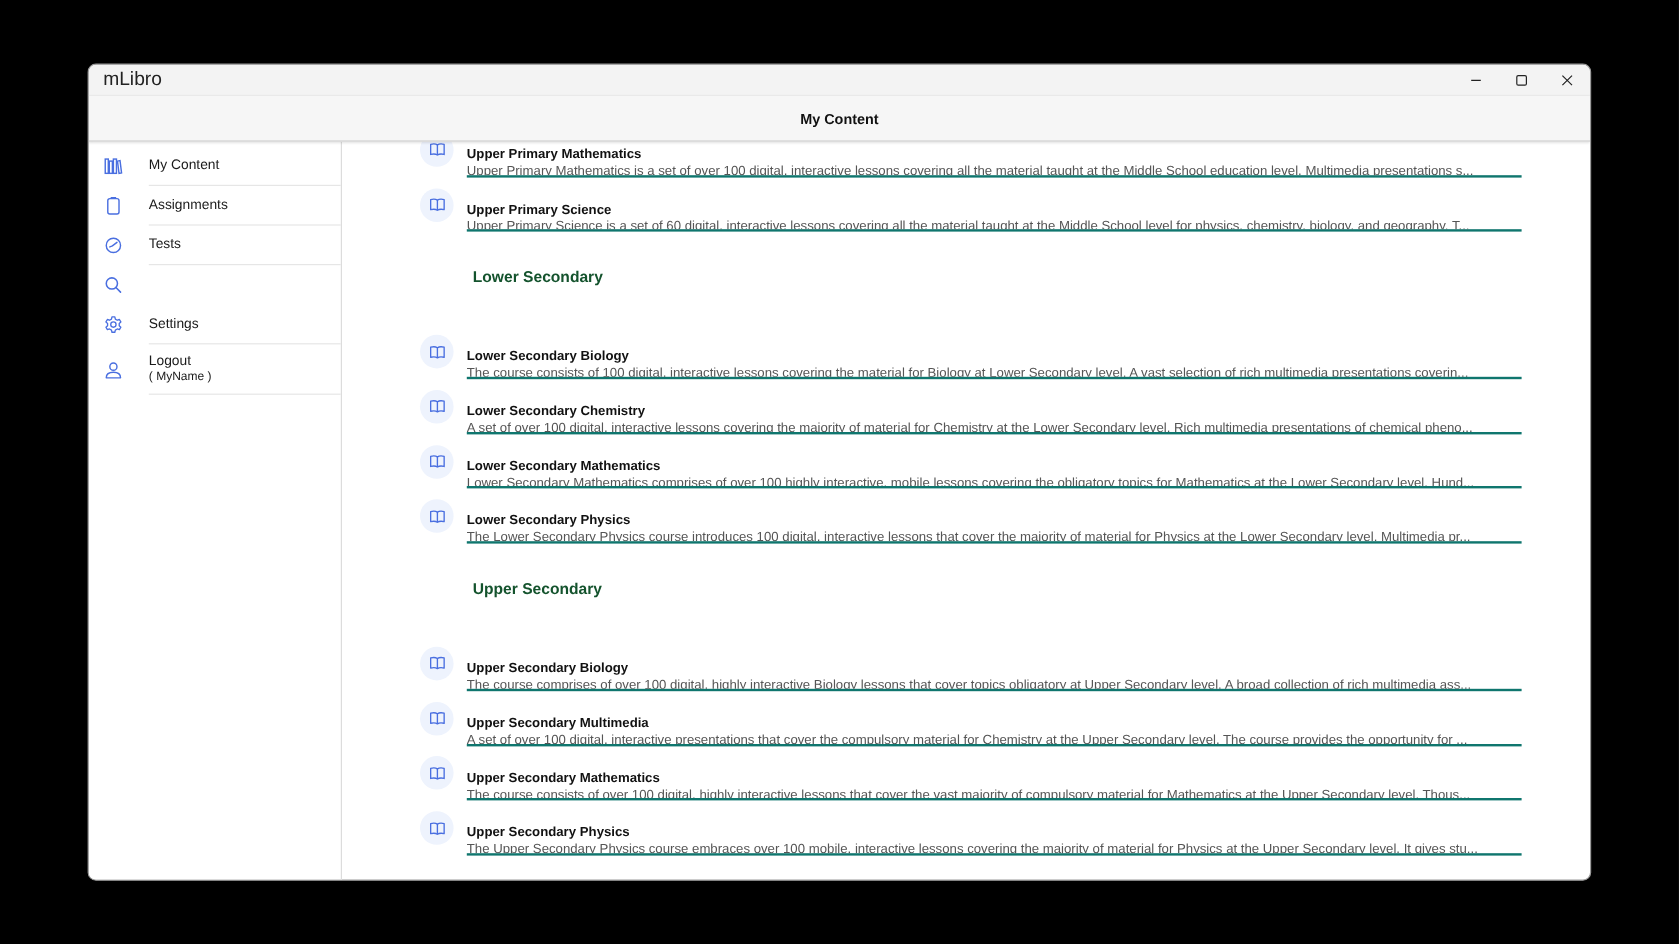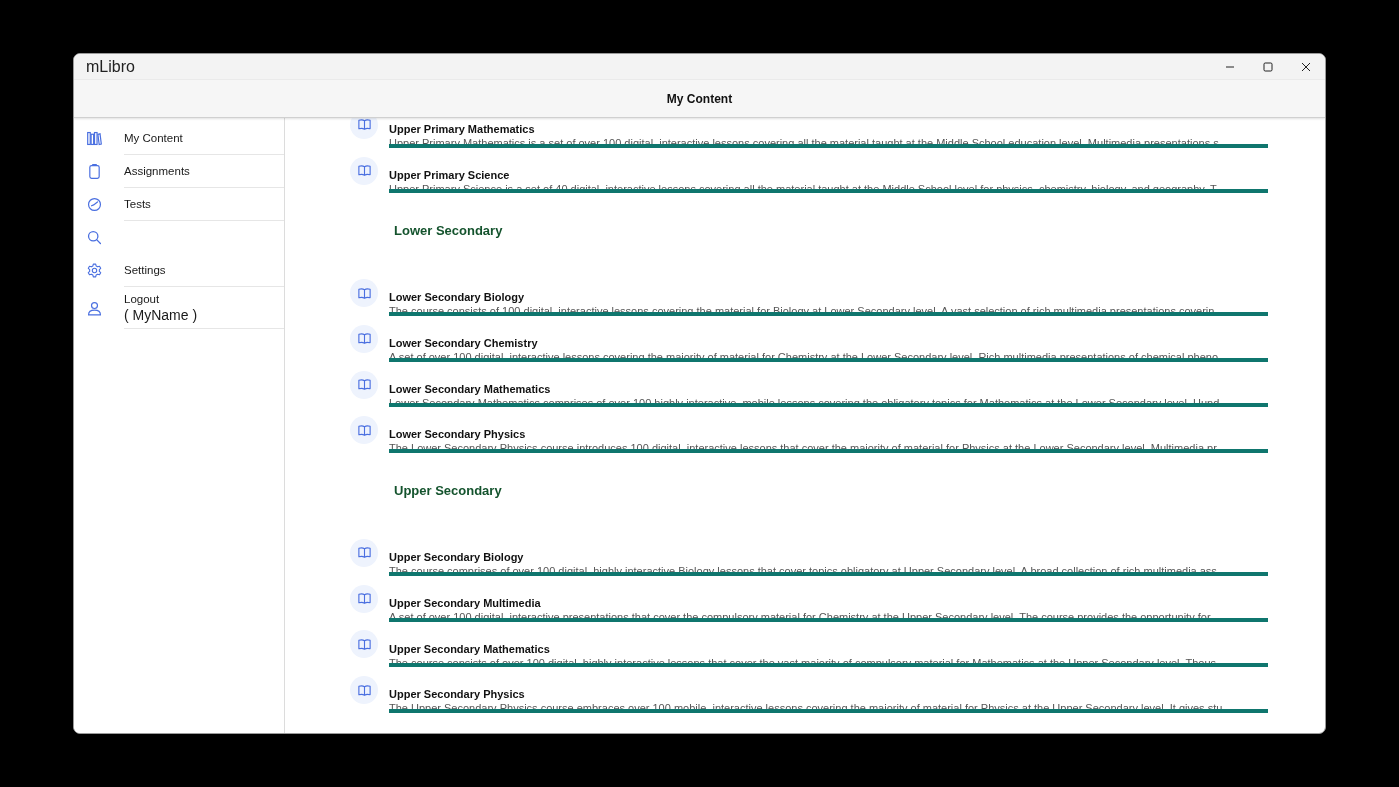--- a/index.html
+++ b/index.html
@@ -28,32 +28,32 @@
   .page-title { font-size: 12px; font-weight: bold; color: #111; }
 
   .body { position: absolute; top: 64px; left: 0; right: 0; bottom: 0; display: flex; }
   .sidebar { width: 211px; border-right: 1px solid #dcdcdc; background: #fff; padding-top: 4px; }
   .nav-item { display: flex; align-items: center; height: 33px; position: relative; cursor: pointer; }
   .nav-item.tall { height: 42px; }
   .nav-icon { width: 20px; height: 20px; margin-left: 10px; display: flex; align-items: center; justify-content: center; }
   .nav-icon svg { width: 17px; height: 17px; }
   .nav-text { margin-left: 20px; flex: 1; height: 100%; display: flex; flex-direction: column; justify-content: center; border-bottom: 1px solid #e6e6e6; }
   .nav-label { font-size: 11.5px; color: #1a1a1a; }
-  .nav-sub { font-size: 14px; color: #1a1a1a; margin-top: 2px; }
+  .nav-sub { font-size: 10px; color: #1a1a1a; margin-top: 2px; }
 
   .content { flex: 1; position: relative; overflow: hidden; }
   .scroll { position: absolute; left: 65px; right: 57px; top: -16px; }
 
   .course { display: flex; align-items: center; height: 45.7px; }
   .course-icon {
     width: 28px; height: 28px; border-radius: 50%; background: #eef3fd;
     display: flex; align-items: center; justify-content: center; flex-shrink: 0;
   }
   .course-icon svg { width: 15px; height: 15px; }
-  .course-text { margin-left: 11px; flex: 1; height: 100%; display: flex; flex-direction: column; justify-content: center; border-bottom: 4px solid #0f766e; min-width: 0; }
+  .course-text { margin-left: 11px; flex: 1; height: 100%; display: flex; flex-direction: column; justify-content: center; border-bottom: 2px solid #0f766e; min-width: 0; }
   .course-title { font-size: 11px; font-weight: bold; color: #111; line-height: 14px; margin-top: 20px; }
   .course-desc { font-size: 11px; color: #555; line-height: 15px; white-space: nowrap; overflow: hidden; text-overflow: ellipsis; }
 
   .section-title { font-size: 13px; font-weight: bold; color: #14532d; padding-top: 28px; height: 77px; line-height: 20px; margin-left: 44px; }
   .section-title.tail { height: 60px; }
 </style>
 </head>
 <body>
 
 <div class="window">
@@ -169,21 +169,21 @@
         </div>
         <div class="course">
           <span class="course-icon">
               <svg viewBox="0 0 16 16" fill="none" stroke="#4a6fe0" stroke-width="1.2" stroke-linejoin="round">
                 <path d="M8 4 C6.5 3 4 3 2 3.5 V12.5 C4 12 6.5 12 8 13 C9.5 12 12 12 14 12.5 V3.5 C12 3 9.5 3 8 4 Z"></path>
                 <line x1="8" y1="4" x2="8" y2="13"></line>
               </svg>
             </span>
           <div class="course-text">
             <span class="course-title">Upper Primary Science</span>
-            <span class="course-desc">Upper Primary Science is a set of 40 digital, interactive lessons covering all the material taught at the Middle School level for physics, chemistry, biology, and geography. T...</span>
+            <span class="course-desc">Upper Primary Science is a set of 60 digital, interactive lessons covering all the material taught at the Middle School level for physics, chemistry, biology, and geography. T...</span>
           </div>
         </div>
 
         <h2 class="section-title">Lower Secondary</h2>
         <div class="course">
           <span class="course-icon">
               <svg viewBox="0 0 16 16" fill="none" stroke="#4a6fe0" stroke-width="1.2" stroke-linejoin="round">
                 <path d="M8 4 C6.5 3 4 3 2 3.5 V12.5 C4 12 6.5 12 8 13 C9.5 12 12 12 14 12.5 V3.5 C12 3 9.5 3 8 4 Z"></path>
                 <line x1="8" y1="4" x2="8" y2="13"></line>
               </svg>

